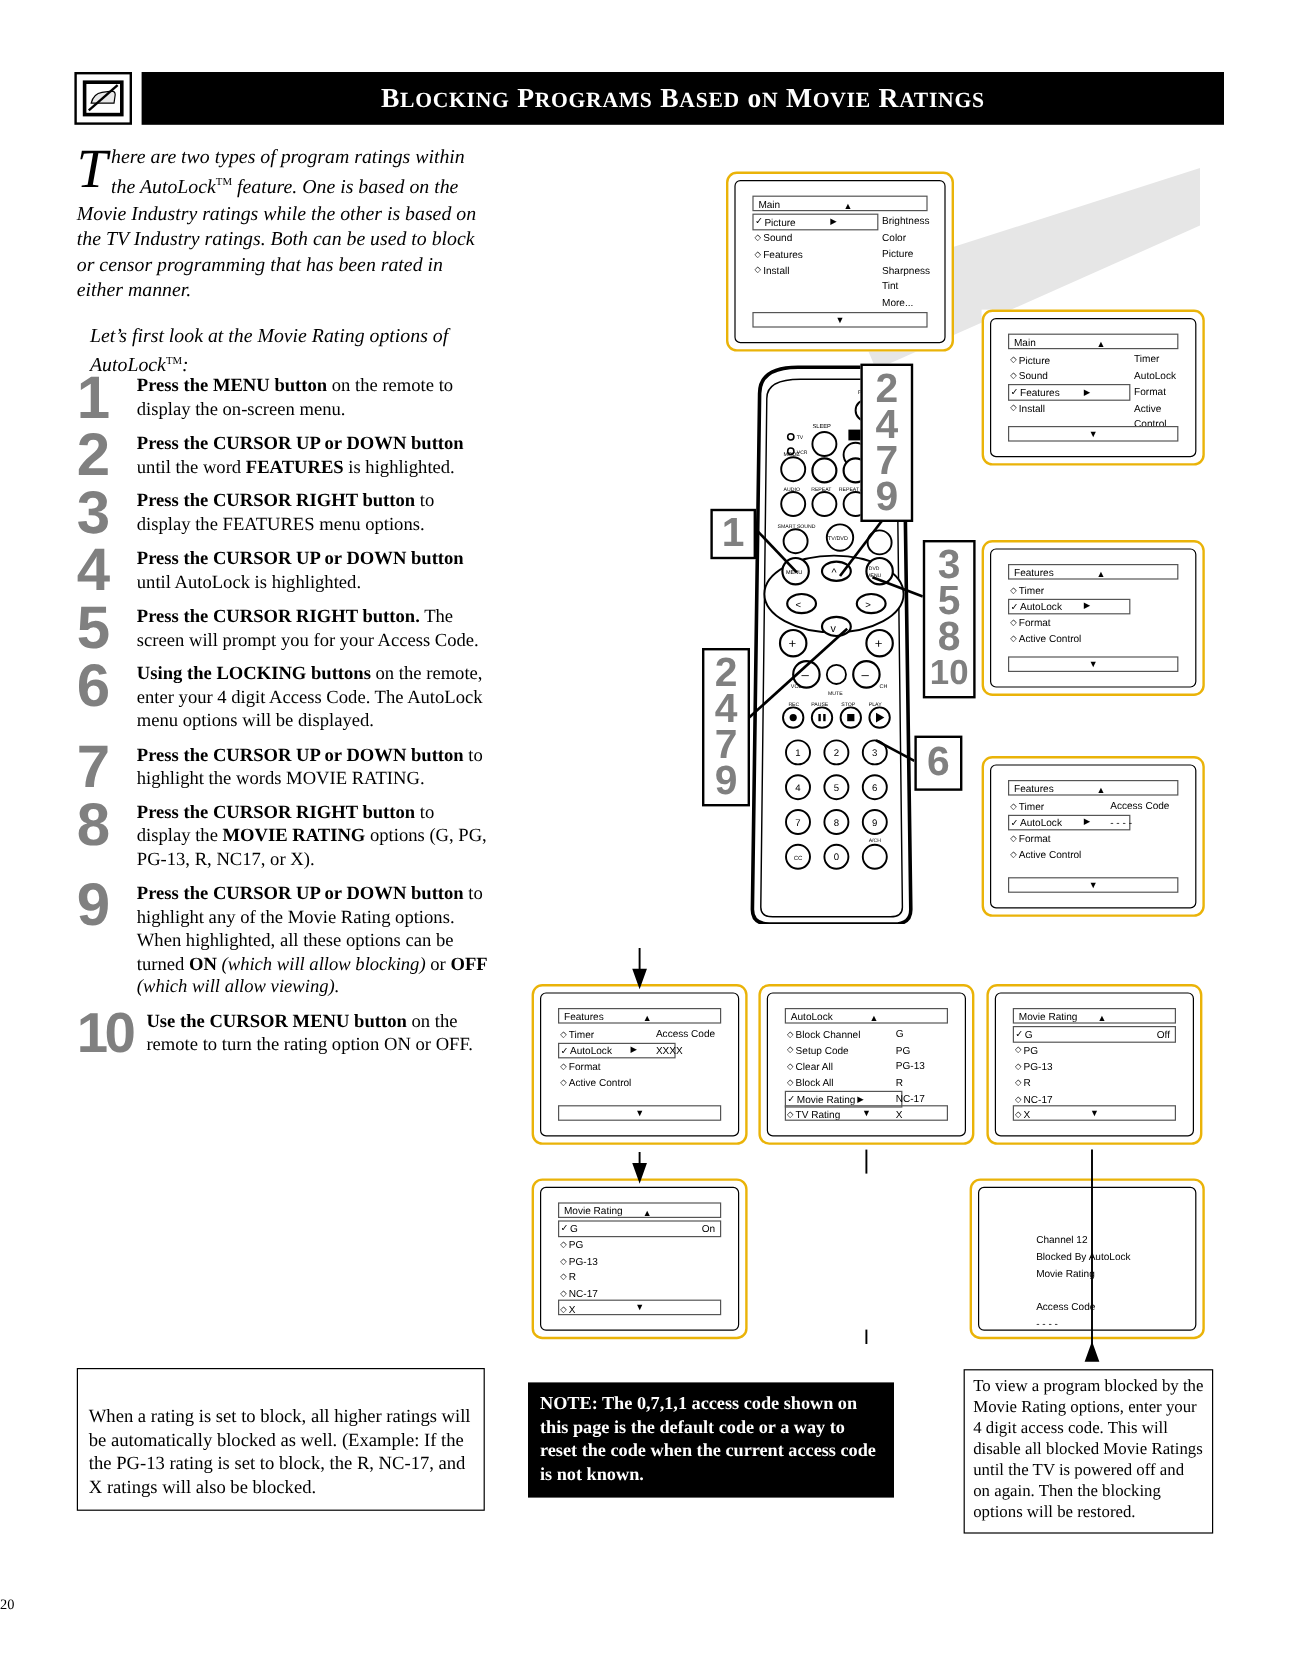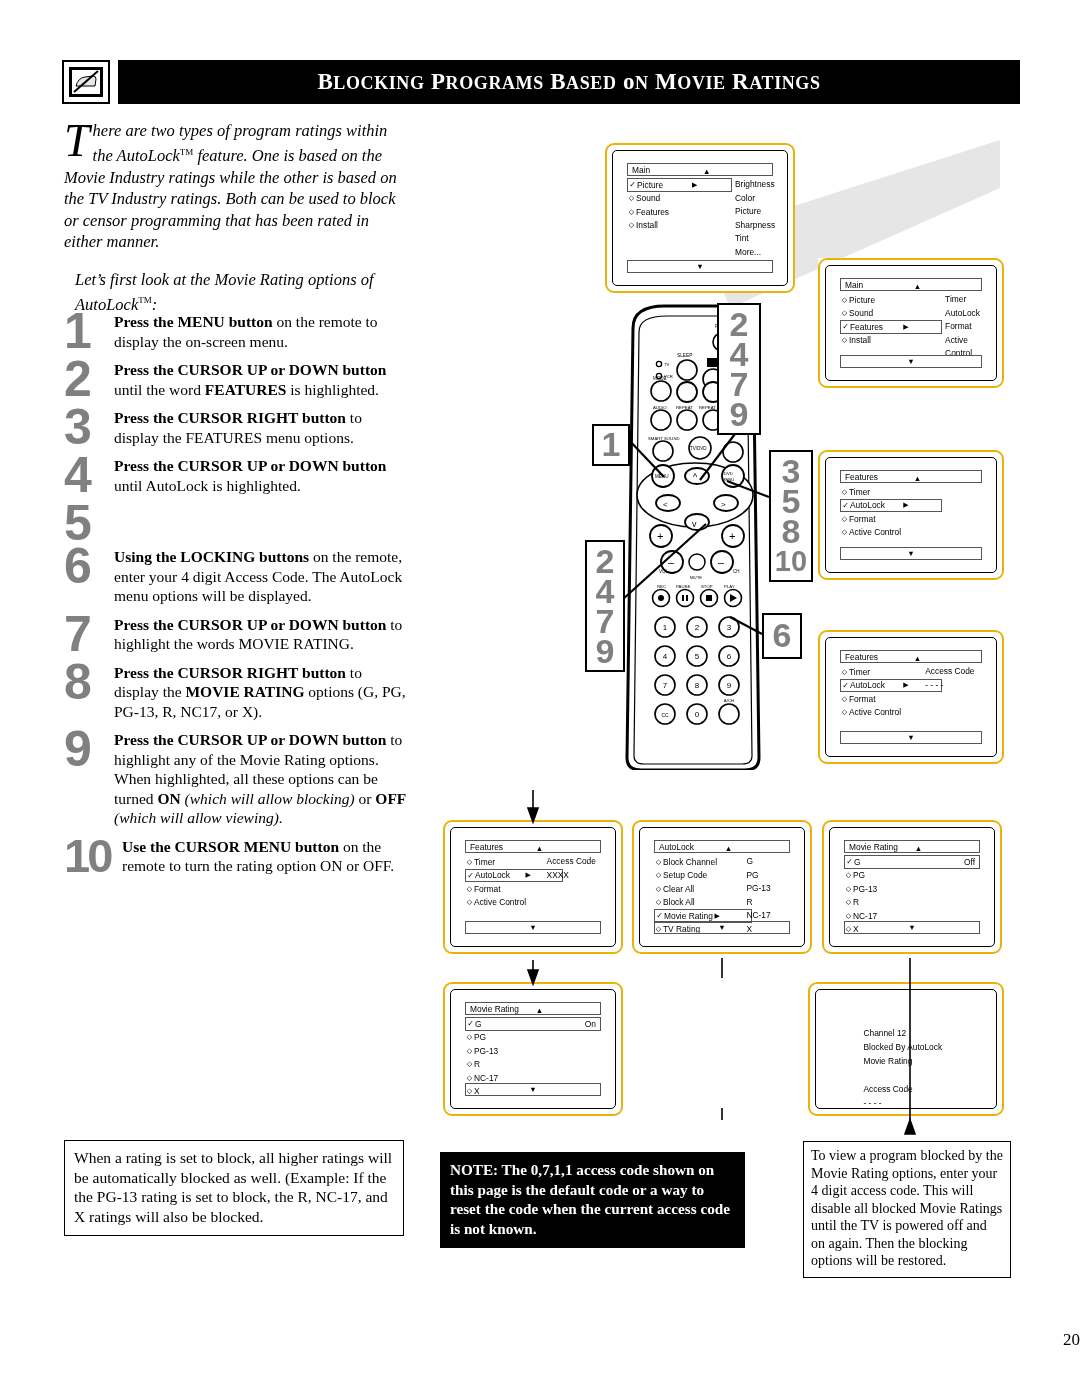--- a/index.html
+++ b/index.html
@@ -42,32 +42,32 @@
   .step-txt{margin-left:50px;font-size:15.5px;line-height:19.5px;}
   .step.wide .step-txt{margin-left:58px;}
   .step-txt b{font-weight:bold;}
   .step-txt i{font-style:italic;}
 
   
   .hint{position:absolute;left:64px;top:1140px;width:338px;border:1px solid #000;background:#fff;}
   .hint-head{background:#d9d9d9;border-bottom:1px solid #000;text-align:center;
      padding:5px 0 6px;font-weight:bold;font-style:italic;font-size:19px;letter-spacing:.5px;}
   .hint-head .sc{font-size:15px;}
-  .hint-body{padding:7px 9px 9px;font-size:15.5px;line-height:19.5px;}
+  .hint-body{padding:7px 9px 9px;font-size:15.5px;line-height:19.5px;margin-top:23px;}
 
   
   .note{position:absolute;left:440px;top:1152px;width:305px;background:#000;color:#fff;
      padding:8px 10px 10px;font-weight:bold;font-size:15.2px;line-height:19.5px;
      font-family:"Liberation Serif",serif;box-sizing:border-box;}
 
   
   .brnote{position:absolute;left:803px;top:1141px;width:208px;border:1px solid #000;
      padding:5px 7px 7px;font-size:14px;line-height:17.5px;box-sizing:border-box;background:#fff;}
 
-  .pageno{position:absolute;left:0;top:1330px;width:1080px;text-align:right;font-size:17px;}
+  .pageno{position:absolute;left:0;top:1330px;width:1080px;text-align:left;font-size:12px;}
 
   
   .tv{position:absolute;background:#fff;}
   .tv .bezel{position:absolute;inset:0;border:2px solid #eab308;border-radius:9px;background:#fff;}
   .tv .bezel2{position:absolute;left:5px;top:5px;right:5px;bottom:5px;
      border:1.5px solid #000;border-radius:5px;background:#fff;}
   .tv .scr{position:absolute;left:14px;top:12px;right:14px;bottom:12px;}
   .osd{position:relative;width:100%;height:100%;font-family:"Liberation Sans",sans-serif;
      font-size:8.4px;color:#000;}
   .osd .title{position:absolute;left:0;right:0;top:0;height:13px;border:1px solid #555;
@@ -159,20 +159,21 @@
       <div class="step">
         <div class="step-num">3</div>
         <div class="step-txt"><b>Press the CURSOR RIGHT button</b> to display the FEATURES menu options.</div>
       </div>
       <div class="step">
         <div class="step-num">4</div>
         <div class="step-txt"><b>Press the CURSOR UP or DOWN button</b> until AutoLock is highlighted.</div>
       </div>
       <div class="step">
         <div class="step-num">5</div>
+        <div class="step-txt"><b>Press the CURSOR RIGHT button.</b> The screen will prompt you for your Access Code.</div>
       </div>
       <div class="step">
         <div class="step-num">6</div>
         <div class="step-txt"><b>Using the LOCKING buttons</b> on the remote, enter your 4 digit Access Code. The AutoLock menu options will be displayed.</div>
       </div>
       <div class="step">
         <div class="step-num">7</div>
         <div class="step-txt"><b>Press the CURSOR UP or DOWN button</b> to highlight the words MOVIE RATING.</div>
       </div>
       <div class="step">

